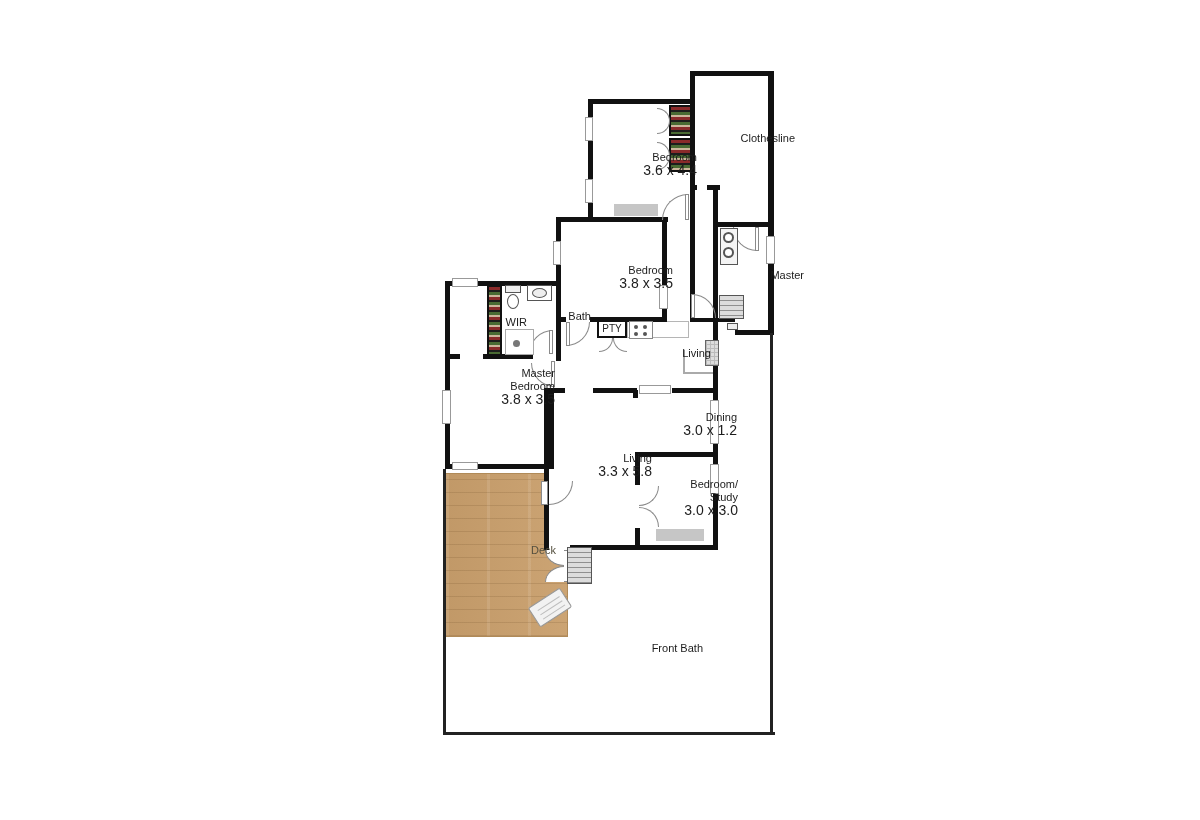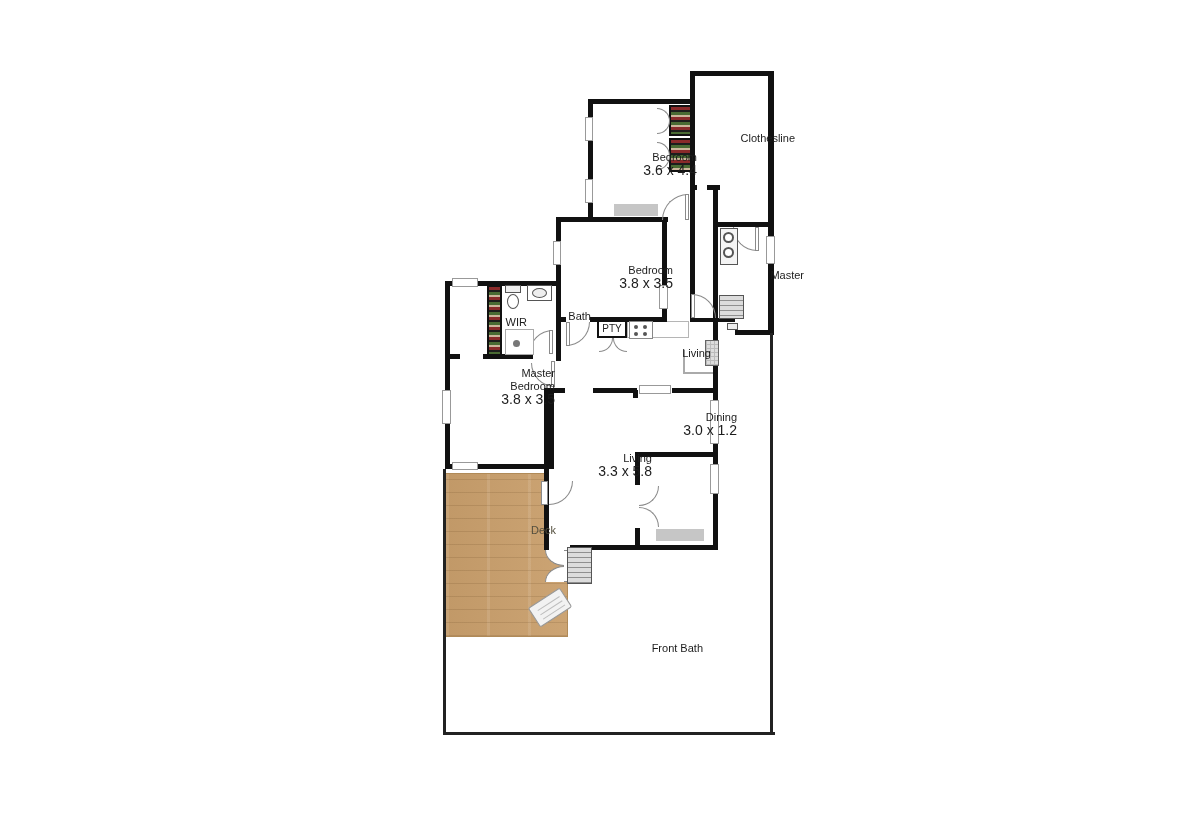--- a/index.html
+++ b/index.html
@@ -214,20 +214,25 @@
     <div class="dim">3.8 x 3.5</div>
   </div>
   <div class="lbl" style="left:617px;top:411px;">
     <div>Dining</div>
     <div class="dim">3.0 x 1.2</div>
   </div>
   <div class="lbl" style="left:532px;top:452px;">
     <div>Living</div>
     <div class="dim">3.3 x 5.8</div>
   </div>
-  <div class="lbl" style="left:436px;top:524px;color:#55503f;">
+  <div class="lbl" style="left:618px;top:478px;">
+    <div>Bedroom/</div>
+    <div>Study</div>
+    <div class="dim">3.0 x 3.0</div>
+  </div>
+  <div class="lbl" style="left:436px;top:544px;color:#55503f;">
     <div>Deck</div>
   </div>
   <div class="lbl" style="left:583px;top:642px;">
     <div>Front Bath</div>
   </div>
 
 </div>
 
 </body></html>

